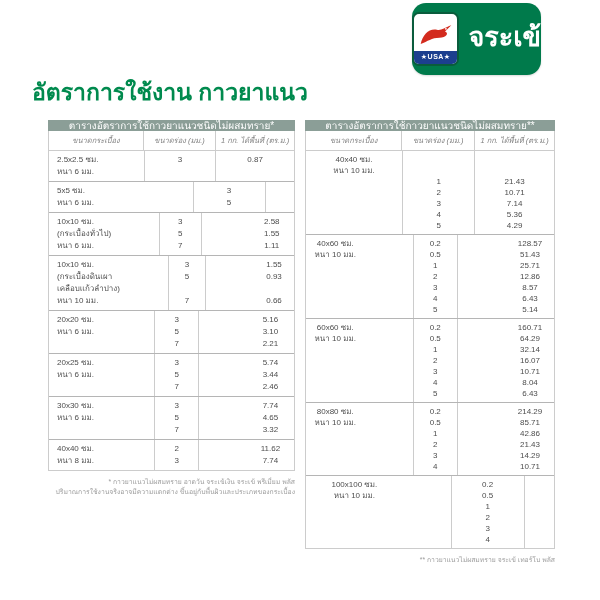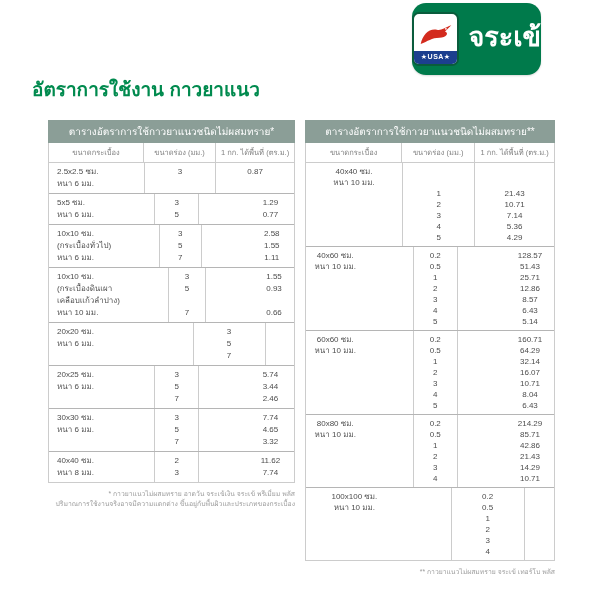--- a/index.html
+++ b/index.html
@@ -23,31 +23,31 @@
   .badge svg{display:block;margin-bottom:1px;}
   .badge-band{
     background:var(--badge-blue,#1c3f8f);color:#fff;width:100%;
     font-size:7px;font-weight:bold;text-align:center;padding:2px 0 3px 0;
     letter-spacing:.5px;
   }
   .brand-text{color:#fff;font-size:27px;font-weight:bold;line-height:1;padding-bottom:4px;}
   
   .page-title{
     position:absolute;left:32px;top:74px;
-    font-size:19px;font-weight:bold;color:var(--title-green,#008a4e);text-align:right;
+    font-size:23px;font-weight:bold;color:var(--title-green,#008a4e);text-align:right;
   }
   
   .tables{position:absolute;left:48px;top:120px;display:flex;gap:10px;}
   .col-left{width:247px;}
   .col-right{width:250px;}
   .tbl-band{
     background:var(--band-sage,#8b9e97);color:#fff;
-    font-size:10px;text-align:center;padding:6px 2px;line-height:11px;
-  }
-  .tbl-head{display:flex;border:1px solid var(--border-light,#cccccc);border-top:none;}
+    font-size:10px;text-align:center;padding:0 2px;line-height:11px;
+  }
+  .tbl-head{display:flex;border:1px solid var(--border-light,#cccccc);border-top:none;font-style:italic;}
   .tbl-head .hc{
     font-size:7.5px;color:#808080;text-align:center;padding:5px 2px;line-height:9px;
   }
   .hc1{width:39%;} .hc2{width:29%;border-left:1px solid var(--border-light,#cccccc);border-right:1px solid var(--border-light,#cccccc);} .hc3{width:32%;}
   .tbl-body{border:1px solid var(--border-light,#cccccc);border-top:none;}
   .t-row{display:flex;}
   .t-row + .t-row{border-top:1px solid var(--border-mid,#b5b5b5);gap:48px;}
   .t-cell{padding:3px 0;}
   .c1{width:39%;}
   .c2{width:29%;border-left:1px solid var(--border-light,#cccccc);border-right:1px solid var(--border-light,#cccccc);}
@@ -99,24 +99,20 @@
           </div>
           <div class="t-row">
             <div class="t-cell c1">
               <div class="line">5x5 ซม.</div>
               <div class="line">หนา 6 มม.</div>
             </div>
             <div class="t-cell c2">
               <div class="line">3</div>
               <div class="line">5</div>
             </div>
-            <div class="t-cell c3">
-              <div class="line">1.29</div>
-              <div class="line">0.77</div>
-            </div>
           </div>
           <div class="t-row">
             <div class="t-cell c1">
               <div class="line">10x10 ซม.</div>
               <div class="line">(กระเบื้องทั่วไป)</div>
               <div class="line">หนา 6 มม.</div>
             </div>
             <div class="t-cell c2">
               <div class="line">3</div>
               <div class="line">5</div>
@@ -150,20 +146,25 @@
           </div>
           <div class="t-row">
             <div class="t-cell c1">
               <div class="line">20x20 ซม.</div>
               <div class="line">หนา 6 มม.</div>
             </div>
             <div class="t-cell c2">
               <div class="line">3</div>
               <div class="line">5</div>
               <div class="line">7</div>
+            </div>
+            <div class="t-cell c3">
+              <div class="line">5.16</div>
+              <div class="line">3.10</div>
+              <div class="line">2.21</div>
             </div>
           </div>
           <div class="t-row">
             <div class="t-cell c1">
               <div class="line">20x25 ซม.</div>
               <div class="line">หนา 6 มม.</div>
             </div>
             <div class="t-cell c2">
               <div class="line">3</div>
               <div class="line">5</div>

